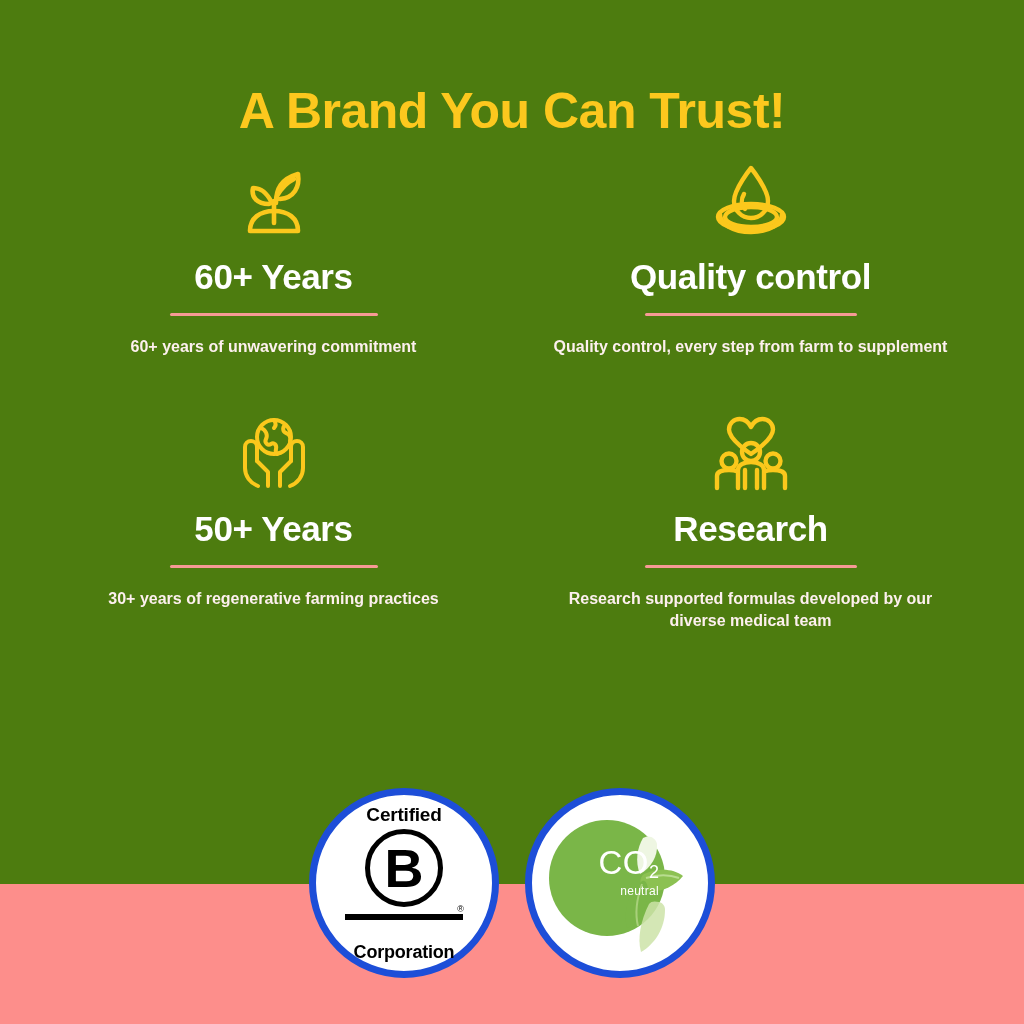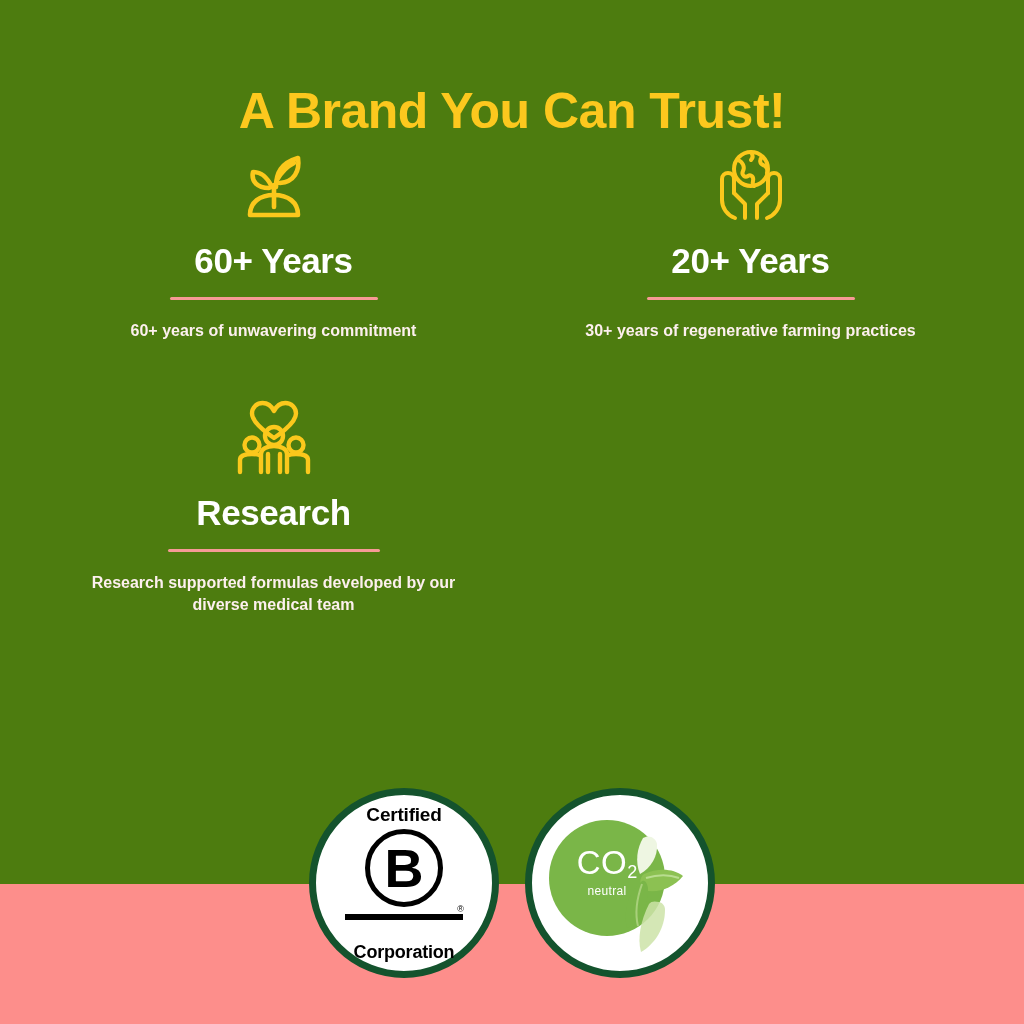--- a/index.html
+++ b/index.html
@@ -38,21 +38,21 @@
     text-align: center;
     color: #fcc81e;
     font-size: 50px;
     font-weight: bold;
     letter-spacing: -0.5px;
     line-height: 1;
   }
 
   .grid {
     position: absolute;
-    top: 142px;
+    top: 158px;
     left: 40px;
     width: 944px;
     display: grid;
     grid-template-columns: 1fr 1fr;
     grid-template-rows: auto auto;
     row-gap: 52px;
     column-gap: 10px;
   }
 
   .cell {
@@ -113,21 +113,21 @@
     display: flex;
     justify-content: center;
     gap: 26px;
   }
   .badge {
     position: relative;
     width: 190px;
     height: 190px;
     border-radius: 50%;
     background: #ffffff;
-    border: 7px solid #14532d;
+    border: 7px solid #1d4ed8;
     box-sizing: border-box;
     display: flex;
     align-items: center;
     justify-content: center;
   }
 
   
   .bcorp-inner {
     width: 118px;
     display: flex;
@@ -193,21 +193,21 @@
     width: 116px;
     height: 116px;
     border-radius: 50%;
     background: #7ab648;
   }
   .co2-text {
     position: absolute;
     left: 10px;
     top: 38px;
     width: 104px;
-    text-align: center;
+    text-align: right;
     color: #ffffff;
     line-height: 1;
   }
   .co2-main {
     font-size: 33px;
     letter-spacing: 0.5px;
     font-weight: normal;
   }
   .co2-sub-num {
     font-size: 18px;
@@ -244,35 +244,49 @@
           <path d="M36 40 C30 28 24 25 17 25 C15 34 21 41 33 41"></path>
           <path d="M38 38 L38 60"></path>
           <path d="M14 68 C14 55 24 48 38 48 C52 48 62 55 62 68 Z"></path>
         </svg>
       </div>
       <div class="cell-title">60+ Years</div>
       <div class="divider"></div>
       <div class="cell-body">60+ years of unwavering commitment</div>
     </div>
 
+    <div class="cell wide">
+      <div class="icon-wrap">
+        <svg width="80" height="78" viewBox="0 0 80 78" fill="none" stroke="#fbc81c" stroke-width="4.4" stroke-linecap="round" stroke-linejoin="round">
+          <path d="M40 6 C40 6 57 27 57 39 C57 48.4 49.4 56 40 56 C30.6 56 23 48.4 23 39 C23 27 40 6 40 6 Z"></path>
+          <path d="M33 32 C30 37 30 43 34 47"></path>
+          <ellipse cx="40" cy="55" rx="26" ry="10"></ellipse>
+          <path d="M9 52 C9 62 22 70 40 70 C58 70 71 62 71 52"></path>
+          <ellipse cx="40" cy="55" rx="33" ry="13"></ellipse>
+        </svg>
+      </div>
+      <div class="cell-title">Quality control</div>
+      <div class="divider"></div>
+      <div class="cell-body">Quality control, every step from farm to supplement</div>
+    </div>
 
     <div class="cell">
       <div class="icon-wrap">
         <svg width="78" height="78" viewBox="0 0 78 78" fill="none" stroke="#fbc81c" stroke-width="4" stroke-linecap="round" stroke-linejoin="round">
           <circle cx="39" cy="23" r="17"></circle>
           <path d="M26 14 C31 16 33 21 31 25 C29 29 33 32 36 30 C39 28 42 31 41 35 C40.4 37.4 40.6 39 42 40"></path>
           <path d="M50 11 C47 14 48 18 51 19 C54 20 56 23 55 27"></path>
           <path d="M39 6 C41 9 41 12 39 14"></path>
           <path d="M22 47 L22 33 C22 29.7 19.3 27 16 27 C12.7 27 10 29.7 10 33 L10 54 C10 62 15 69 23 72"></path>
           <path d="M56 47 L56 33 C56 29.7 58.7 27 62 27 C65.3 27 68 29.7 68 33 L68 54 C68 62 63 69 55 72"></path>
           <path d="M22 47 L33 58 L33 72"></path>
           <path d="M56 47 L45 58 L45 72"></path>
         </svg>
       </div>
-      <div class="cell-title">20+ Years</div>
+      <div class="cell-title">50+ Years</div>
       <div class="divider"></div>
       <div class="cell-body">30+ years of regenerative farming practices</div>
     </div>
 
     <div class="cell wide">
       <div class="icon-wrap">
         <svg width="80" height="78" viewBox="0 0 80 78" fill="none" stroke="#fbc81c" stroke-width="4.4" stroke-linecap="round" stroke-linejoin="round">
           <path d="M40 40 C40 40 18 26 18 15.5 C18 9.6 22.8 5 28.6 5 C33.6 5 37.6 8.2 40 13 C42.4 8.2 46.4 5 51.4 5 C57.2 5 62 9.6 62 15.5 C62 26 40 40 40 40 Z"></path>
           <circle cx="40" cy="38" r="9"></circle>
           <path d="M27 74 L27 56 C27 51 33 48 40 48 C47 48 53 51 53 56 L53 74"></path>

